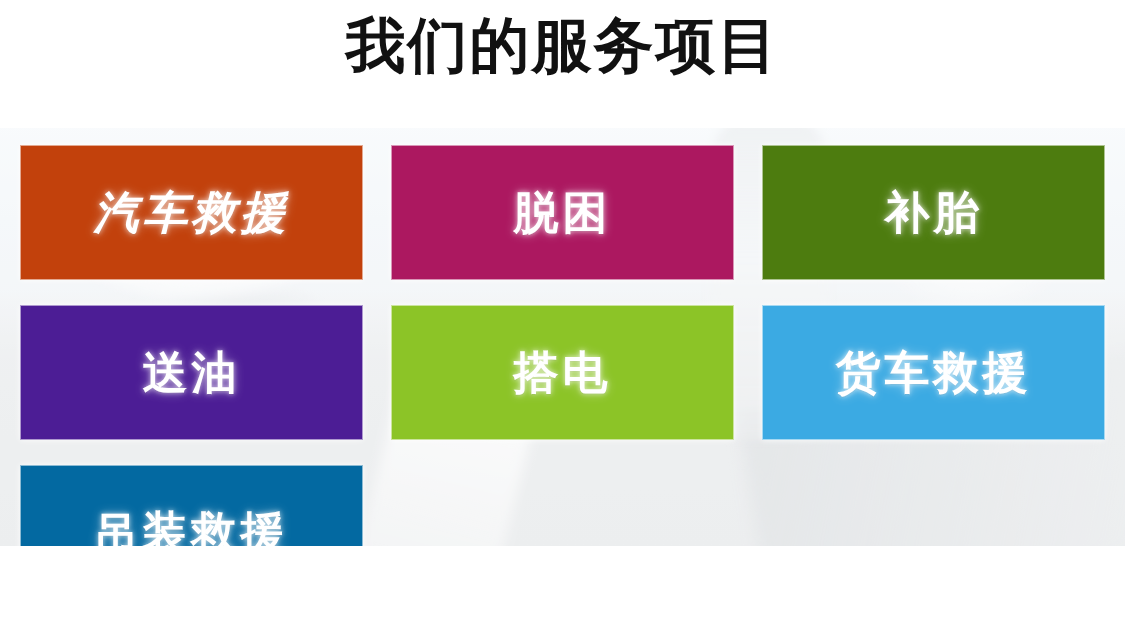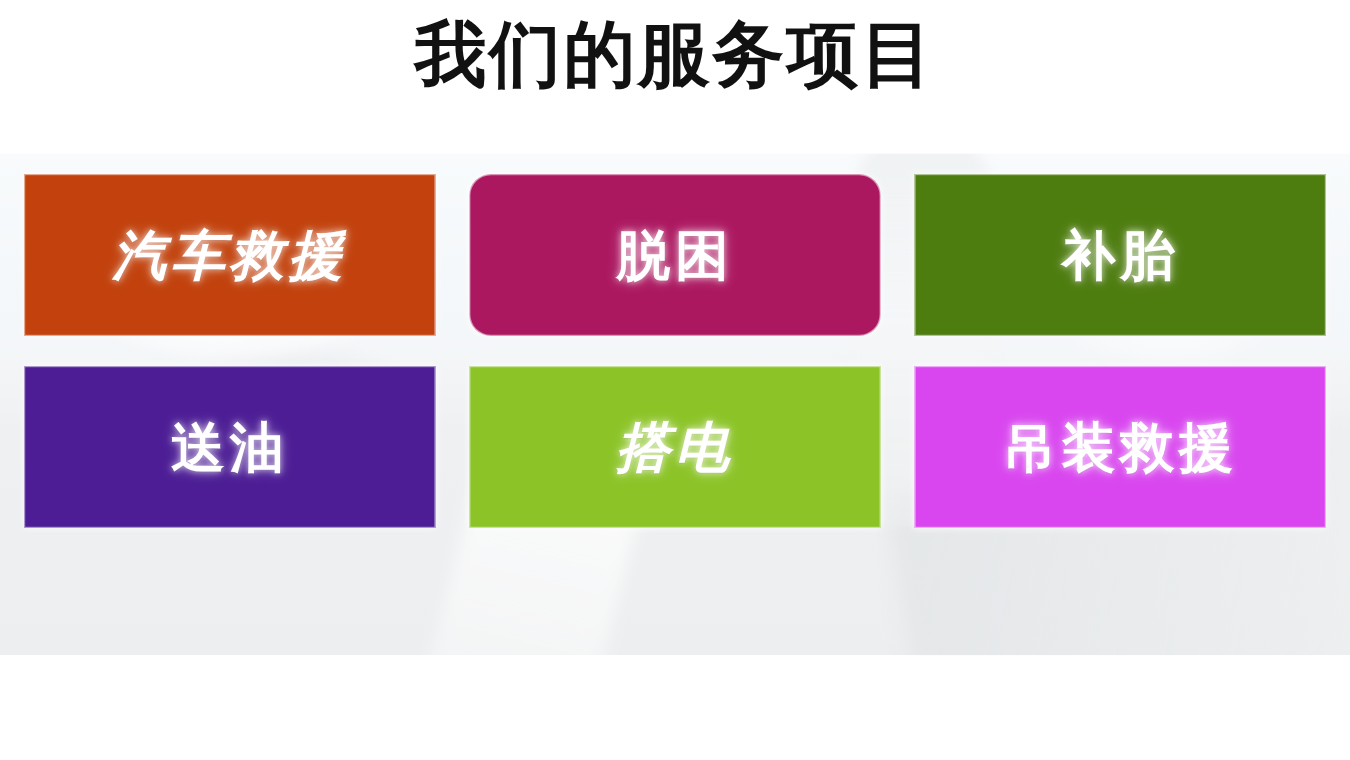--- a/index.html
+++ b/index.html
@@ -183,30 +183,33 @@
   </div>
 
   <div class="title-wrap">
     <h1 class="poster-title">我们的服务项目</h1>
   </div>
 
   <div class="grid">
     <div class="tile" style="background-color: #c2410c; font-style: italic;">
       <span class="tile-label" style="color: rgb(255, 255, 255);">汽车救援</span>
     </div>
-    <div class="tile" style="background-color: rgb(172, 24, 96); border-radius: 18px;">
+    <div class="tile" style="background-color: rgb(172, 24, 96);">
       <span class="tile-label" style="color: rgb(255, 255, 255);">脱困</span>
     </div>
     <div class="tile" style="background-color: #4d7c0f;">
       <span class="tile-label" style="color: rgb(255, 255, 255);">补胎</span>
     </div>
     <div class="tile" style="background-color: #4c1d95;">
       <span class="tile-label" style="color: rgb(255, 255, 255);">送油</span>
     </div>
-    <div class="tile" style="background-color: rgb(140, 196, 39); font-style: italic;">
+    <div class="tile" style="background-color: rgb(140, 196, 39);">
       <span class="tile-label" style="color: rgb(255, 255, 255);">搭电</span>
     </div>
-    <div class="tile" style="background-color: #d946ef;">
+    <div class="tile" style="background-color: rgb(59, 170, 227);">
+      <span class="tile-label" style="color: rgb(255, 255, 255);">货车救援</span>
+    </div>
+    <div class="tile" style="background-color: #0369a1;">
       <span class="tile-label" style="color: rgb(255, 255, 255);">吊装救援</span>
     </div>
   </div>
 
 </div>
 
 </body></html>

